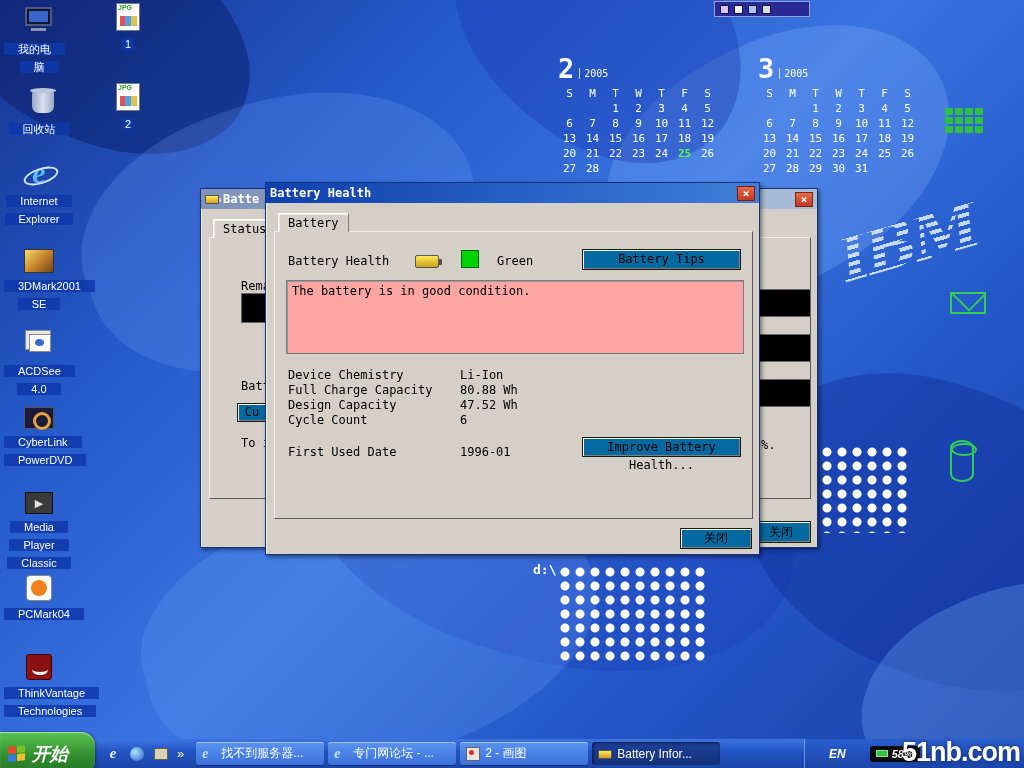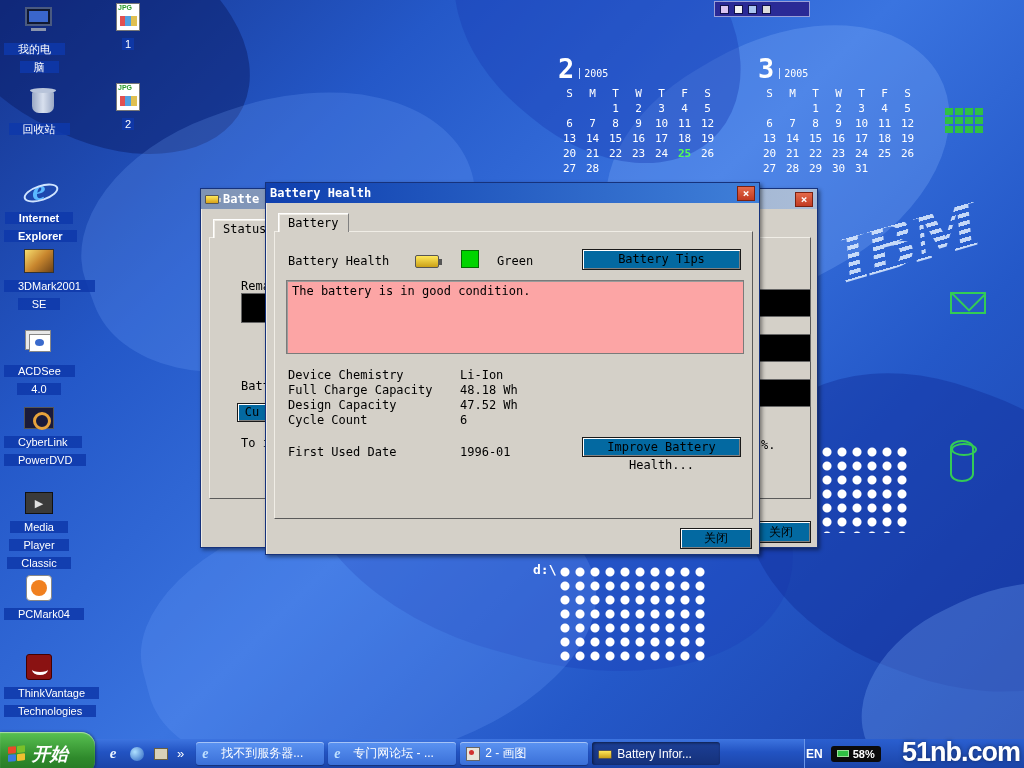--- a/index.html
+++ b/index.html
@@ -130,22 +130,22 @@
   .task { width:128px; height:23px; margin:0 2px; border-radius:3px; cursor:pointer;
     background:linear-gradient(#5b93f2,#3a70d8); color:#fff; font-size:12px;
     display:flex; align-items:center; gap:5px; padding:0 6px; overflow:hidden; white-space:nowrap;
     box-shadow:inset 0 1px 0 rgba(255,255,255,.45), 0 1px 1px rgba(0,0,0,.3); }
   .task.active { background:linear-gradient(#1c3f96,#15317a); box-shadow:inset 1px 1px 3px rgba(0,0,0,.55); }
   .tk-ico { flex:0 0 14px; width:14px; height:14px; }
   .tk-ie::before { content:'e'; color:#bfe0ff; font-family:"Liberation Serif",serif; font-weight:bold; font-style:italic; font-size:14px; line-height:14px; }
   .tk-paint { background:#e8e4da; border:1px solid #666; position:relative; }
   .tk-paint::before { content:''; position:absolute; left:2px; top:2px; width:5px; height:5px; background:#d03030; border-radius:50%; }
   .tk-batt { background:linear-gradient(#ffe85a,#caa018); border:1px solid #555; height:9px !important; margin-top:2px; border-radius:1px; }
-  #tray { margin-left:auto; height:100%; display:flex; align-items:center; gap:8px; padding:0 10px 0 1px;
-    background:linear-gradient(#2a5fd0,#1b44a8); border-left:1px solid #6a96e8; min-width:220px; }
+  #tray { margin-left:auto; height:100%; display:flex; align-items:center; gap:24px; padding:0 10px 0 24px;
+    background:linear-gradient(#2a5fd0,#1b44a8); border-left:1px solid #6a96e8; min-width:220px;font-style:italic; }
   .tray-lang { color:#fff; font-size:12px; font-weight:bold; }
   .tray-batt { background:#0a0a0a; border-radius:3px; color:#fff; font-size:11px; font-weight:bold;
     display:flex; align-items:center; gap:4px; padding:2px 6px; }
   .tray-batt i { width:12px; height:7px; background:#2fc043; border:1px solid #9adf9a; display:block; }
   #watermark { position:absolute; right:4px; bottom:0px; z-index:30; color:#fff; font-size:27px; font-weight:bold;
     font-family:"Liberation Sans",sans-serif; text-shadow:0 0 4px rgba(0,0,0,.5); letter-spacing:-1px; }
 </style>
 </head>
 <body>
 
@@ -312,21 +312,21 @@
       </div>
     <div class="lbl">我的电脑</div>
   </div>
   <div class="dicon" style="top:86px;">
     <div class="ic ic-bin">
         <span class="bkt"></span>
         <span class="lid"></span>
       </div>
     <div class="lbl">回收站</div>
   </div>
-  <div class="dicon" style="top:175px;font-weight:bold;">
+  <div class="dicon" style="top:158px;">
     <div class="ic ic-ie"></div>
     <div class="lbl">Internet Explorer</div>
   </div>
   <div class="dicon" style="top:246px;">
     <div class="ic ic-3dmark"></div>
     <div class="lbl">3DMark2001 SE</div>
   </div>
   <div class="dicon" style="top:328px;">
     <div class="ic ic-acdsee">
         <span class="c1"></span>
@@ -380,21 +380,21 @@
     <div class="tab" style="left:12px;top:30px;">Battery</div>
     <div class="panel" style="left:8px;top:48px;width:479px;height:288px;">
       <span style="position:absolute;left:13px;top:22px;font-size:12px;">Battery Health</span>
       <span class="batt-icon" style="left:140px;top:23px;"></span>
       <span class="green-square" style="left:186px;top:18px;"></span>
       <span style="position:absolute;left:222px;top:22px;font-size:12px;">Green</span>
       <div class="btn" style="left:307px;top:17px;width:159px;height:21px;line-height:19px;">Battery Tips</div>
       <div class="textbox" style="left:11px;top:48px;width:458px;height:74px;">The battery is in good condition.</div>
       <div style="position:absolute;left:13px;top:132px;">
         <div class="frow"><span class="flabel">Device Chemistry</span><span class="fvalue">Li-Ion</span></div>
-        <div class="frow"><span class="flabel">Full Charge Capacity</span><span class="fvalue">48.18 Wh</span></div>
+        <div class="frow"><span class="flabel">Full Charge Capacity</span><span class="fvalue">80.88 Wh</span></div>
         <div class="frow"><span class="flabel">Design Capacity</span><span class="fvalue">47.52 Wh</span></div>
         <div class="frow"><span class="flabel">Cycle Count</span><span class="fvalue">6</span></div>
       </div>
       <div style="position:absolute;left:13px;top:209px;">
         <span class="flabel">First Used Date</span><span class="fvalue">1996-01</span>
       </div>
       <div class="btn" style="left:307px;top:205px;width:159px;height:20px;line-height:18px;">Improve Battery Health...</div>
     </div>
     <div class="btn" style="left:414px;top:345px;width:72px;height:21px;line-height:19px;">关闭</div>
   </div>

